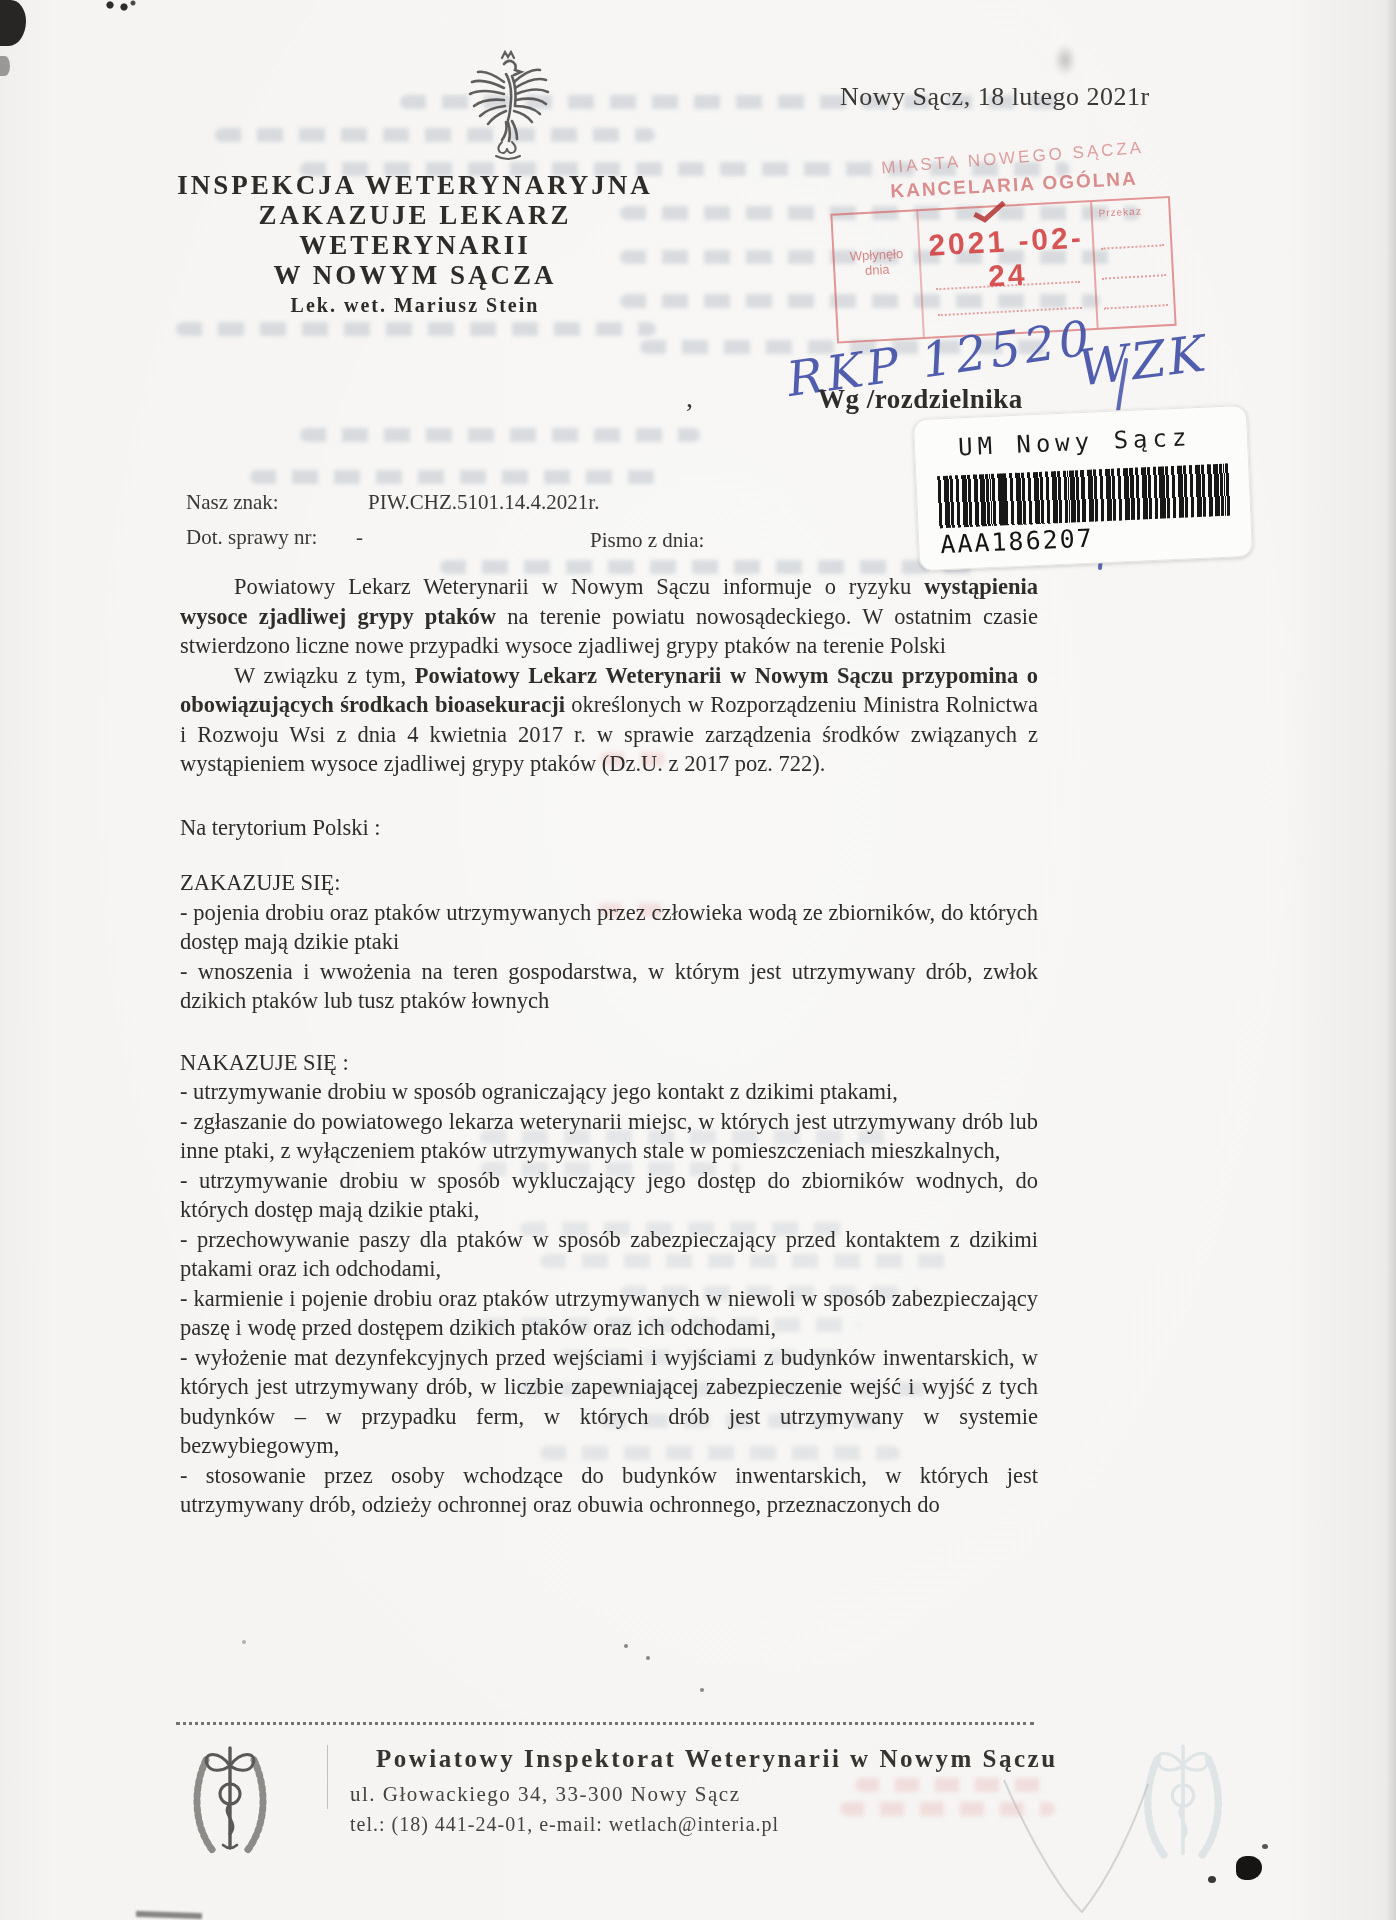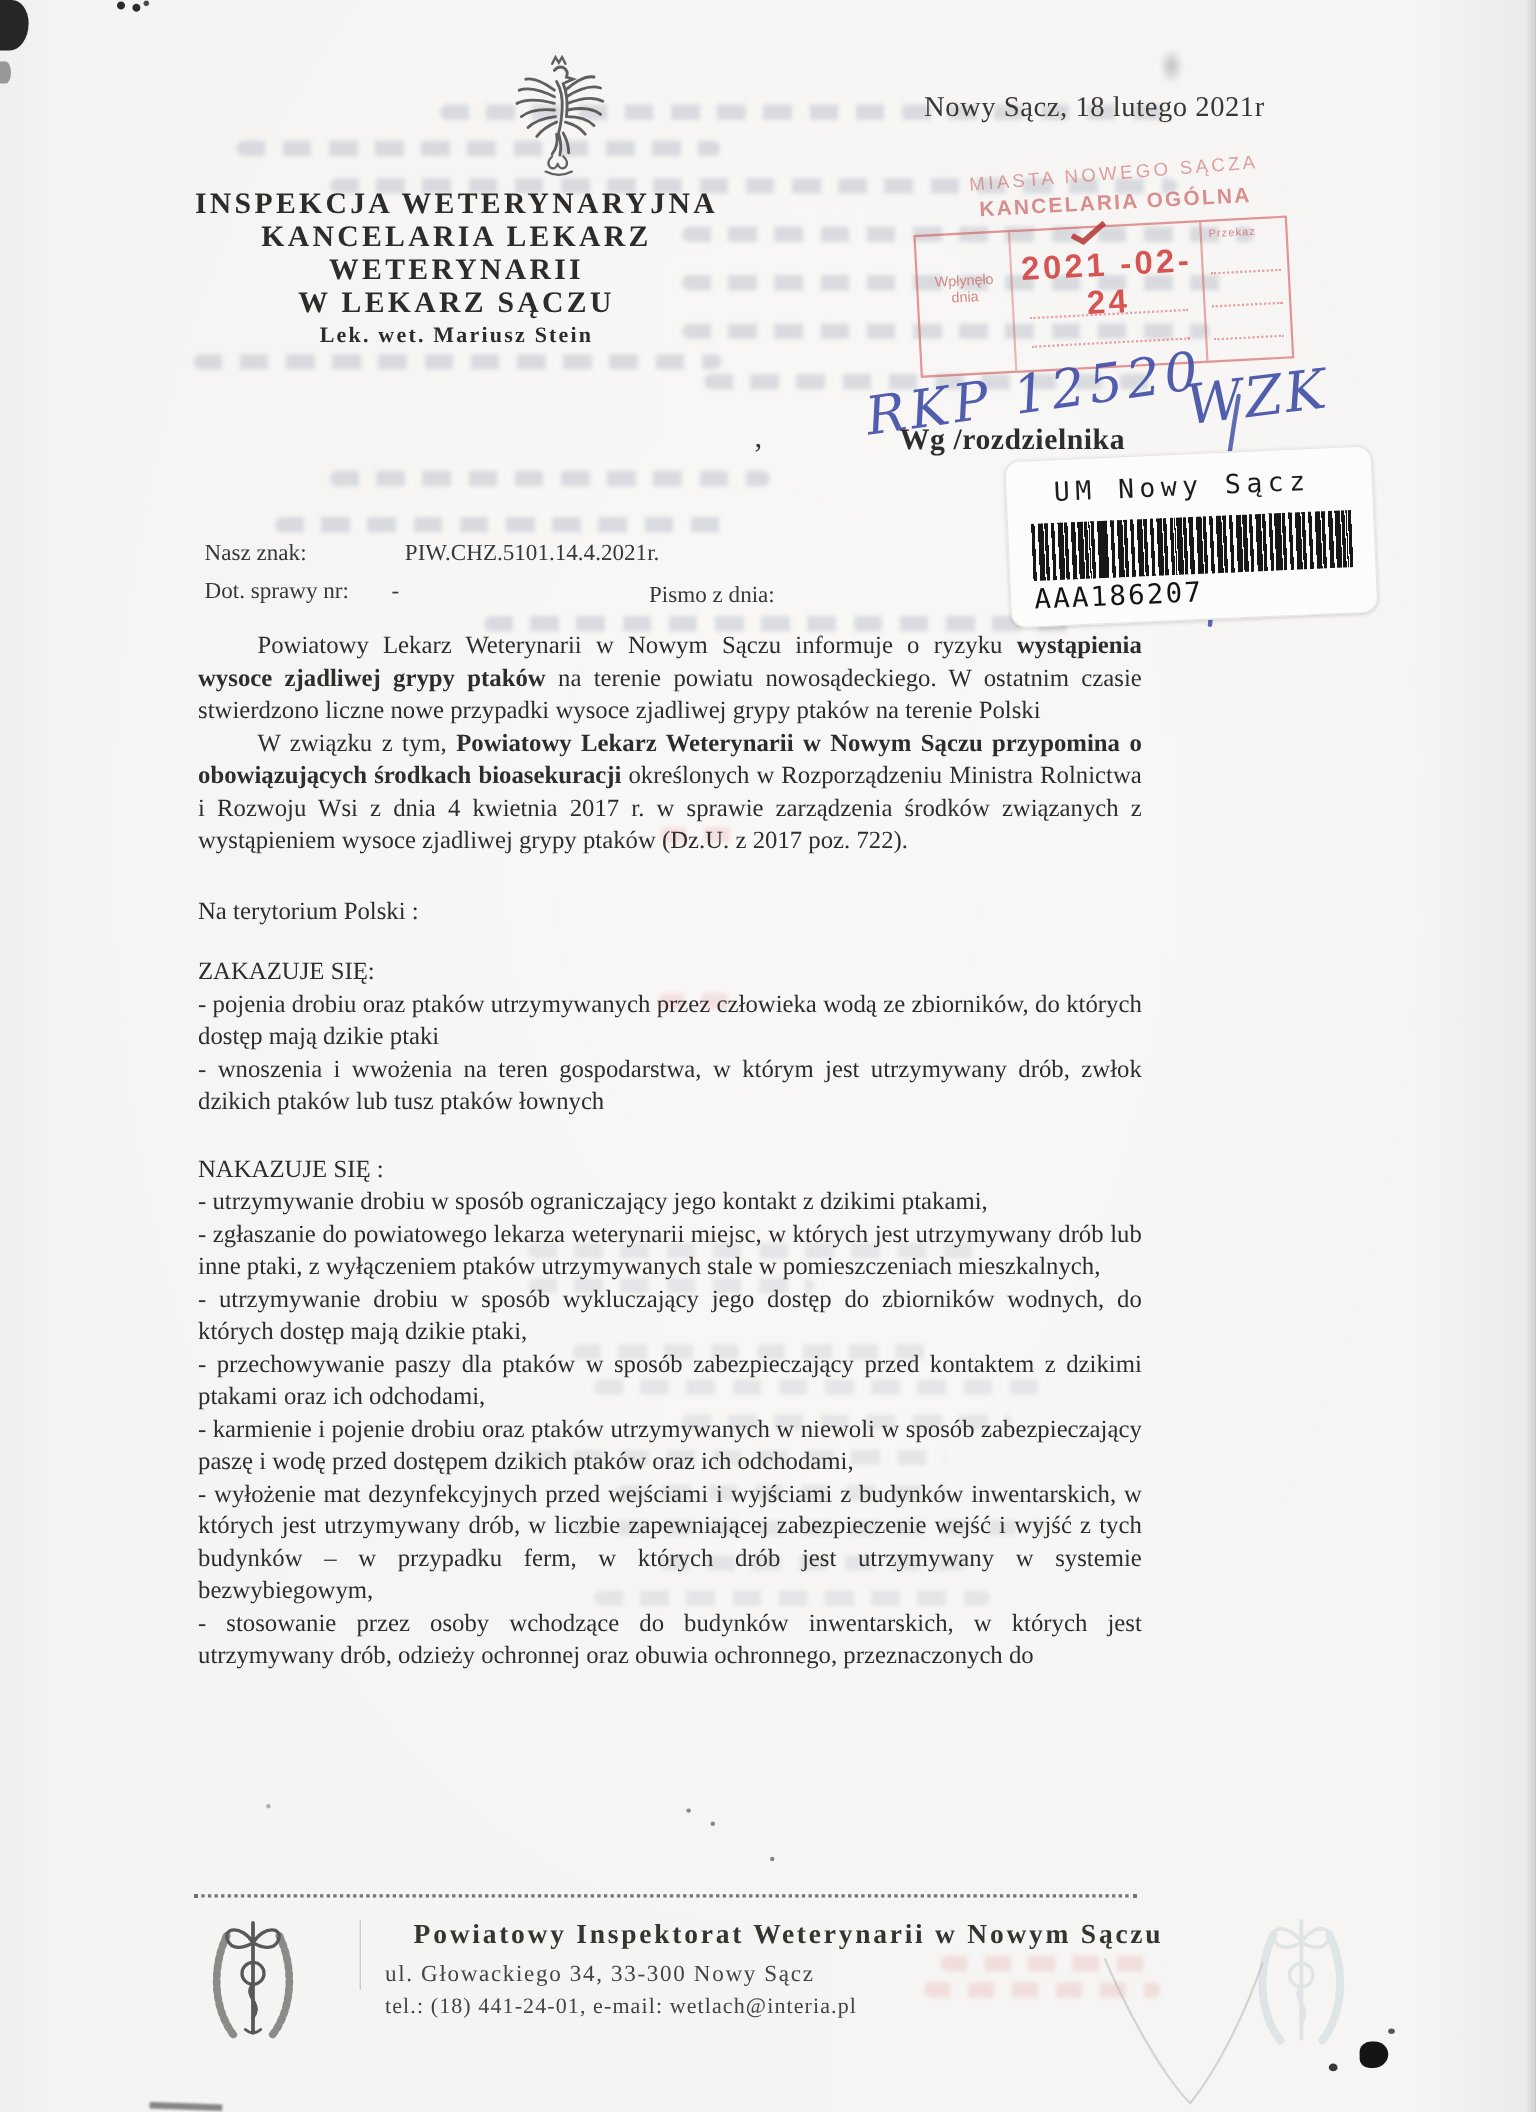--- a/index.html
+++ b/index.html
@@ -141,23 +141,23 @@
         <path d="M54 74 q2 10 -4 18 m6 -18 q3 10 1 19 m3 -20 q5 9 5 18"></path>
 
         <path d="M50 94 q-6 6 -2 10 q5 3 7 -3 m5 -7 q6 6 2 10 q-5 3 -7 -3" stroke-width="2"></path>
         <path d="M44 108 q12 6 24 0" stroke-width="2"></path>
       </g>
     </svg>
   </div>
 
   <div class="lh">
     <div class="l1">INSPEKCJA WETERYNARYJNA</div>
-    <div class="l1">KANCELARIA LEKARZ</div>
+    <div class="l1">ZAKAZUJE LEKARZ</div>
     <div class="l1">WETERYNARII</div>
-    <div class="l1">W LEKARZ SĄCZU</div>
+    <div class="l1">W NOWYM SĄCZA</div>
     <div class="l5">Lek. wet. Mariusz Stein</div>
   </div>
 
   <div class="dateline">Nowy Sącz,  18 lutego 2021r</div>
 
   <div class="stamp">
     <div class="arc1">MIASTA NOWEGO SĄCZA</div>
     <div class="arc2">KANCELARIA OGÓLNA</div>
     <div class="check">
       <svg width="34" height="22" viewBox="0 0 34 22">

